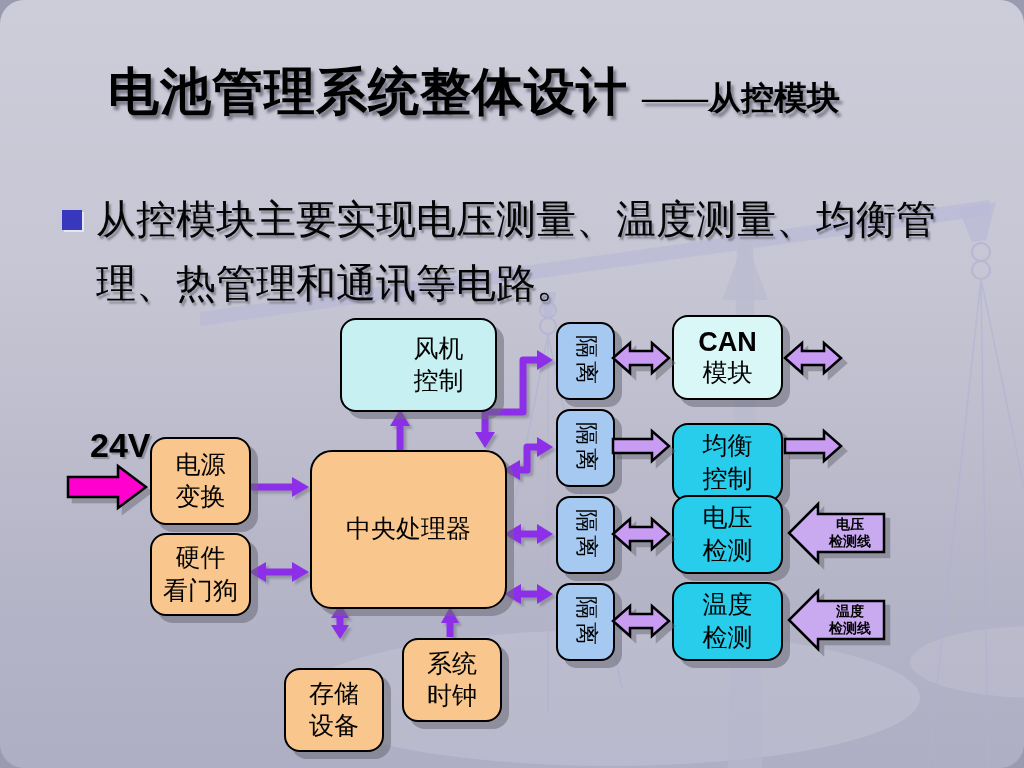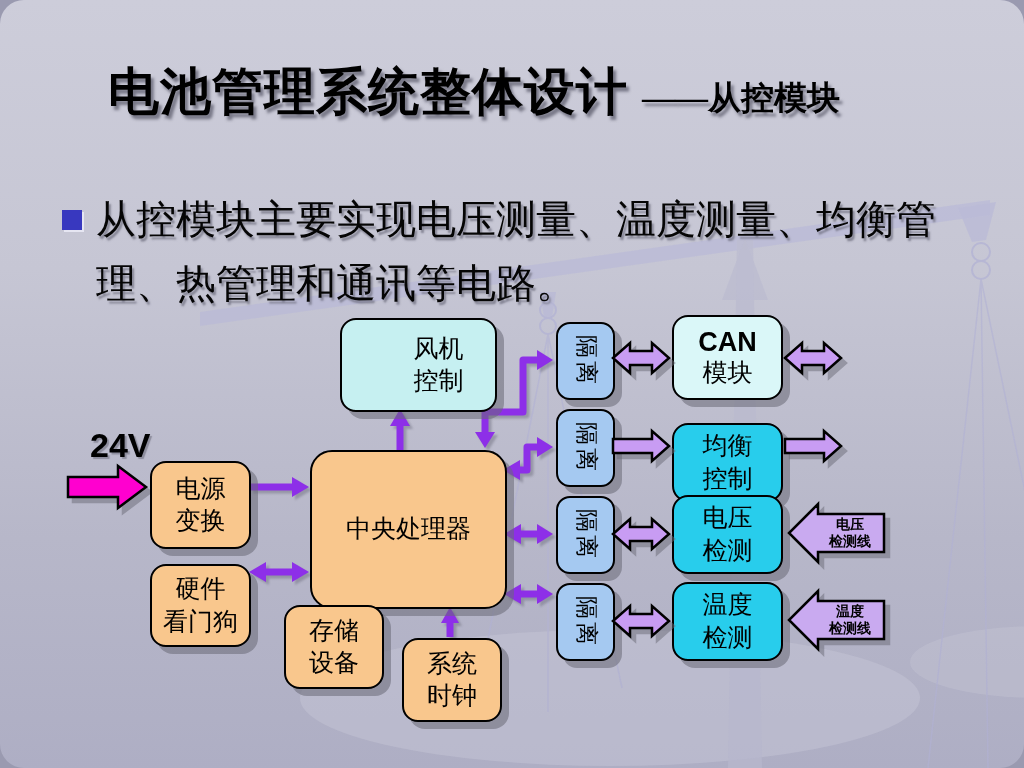--- a/index.html
+++ b/index.html
@@ -130,32 +130,32 @@
   <div class="blockarrow" style="left:66px;top:463px;">
     <svg width="82" height="48">
         <polygon points="2,14 52,14 52,3 80,24 52,45 52,34 2,34" fill="#ff00cf" stroke="#000" stroke-width="2.5"></polygon>
       </svg>
   </div>
 
   <div class="box ltcyan" style="left:340px;top:318px;width:113px;height:90px;padding-left:40px;">
     <span>风机
 控制</span>
   </div>
-  <div class="box orange" style="left:150px;top:461px;width:97px;height:84px;text-align:right;">
+  <div class="box orange" style="left:150px;top:437px;width:97px;height:84px;text-align:right;">
     <span>电源
 变换</span>
   </div>
-  <div class="box orange" style="left:150px;top:564px;width:97px;height:79px;">
+  <div class="box orange" style="left:150px;top:533px;width:97px;height:79px;">
     <span>硬件
 看门狗</span>
   </div>
   <div class="box orange" style="left:310px;top:450px;width:193px;height:155px;border-radius:22px;">
     <span>中央处理器</span>
   </div>
-  <div class="box orange" style="left:284px;top:605px;width:96px;height:80px;">
+  <div class="box orange" style="left:284px;top:668px;width:96px;height:80px;">
     <span>存储
 设备</span>
   </div>
   <div class="box orange" style="left:402px;top:638px;width:96px;height:80px;">
     <span>系统
 时钟</span>
   </div>
 
   <div class="box iso" style="left:556px;top:322px;width:55px;height:74px;">
     <span class="rot">隔离</span>

